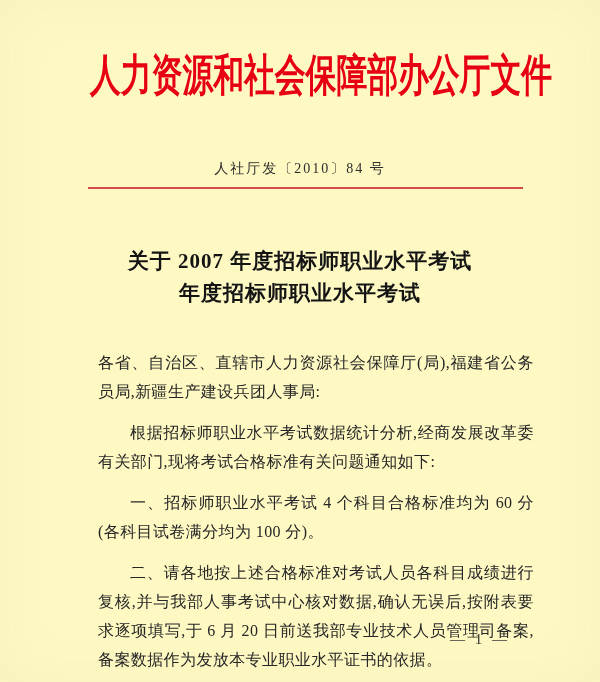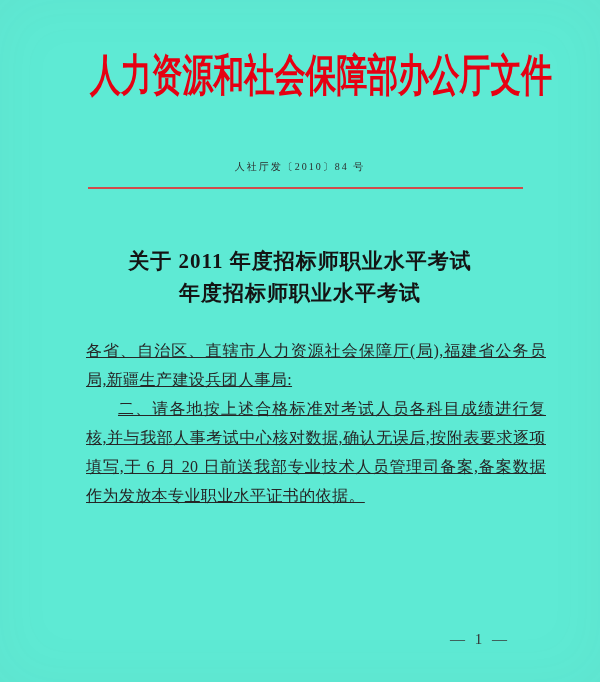--- a/index.html
+++ b/index.html
@@ -5,21 +5,21 @@
   html, body {
     margin: 0;
     padding: 0;
     background: #ffffff;
   }
   .page {
     position: relative;
     width: 600px;
     height: 682px;
     margin: 0;
-    background: #5eead4;
+    background: #fef9c3;
     box-shadow: inset 0 0 60px rgba(120,120,110,0.05);
     font-family: "Liberation Serif", "DejaVu Serif", serif;
     overflow: hidden;
   }
   
   .letterhead {
     position: absolute;
     top: 46px;
     left: 0;
     right: 0;
@@ -32,21 +32,21 @@
     transform-origin: 50% 50%;
     letter-spacing: 0px;
   }
   
   .doc-number {
     position: absolute;
     top: 160px;
     left: 0;
     right: 0;
     text-align: center;
-    font-size: 10px;
+    font-size: 14px;
     color: #2c2c2c;
     letter-spacing: 2px;
   }
   
   .red-divider {
     position: absolute;
     top: 187px;
     left: 88px;
     width: 435px;
     height: 2px;
@@ -73,23 +73,22 @@
     width: 460px;
     font-size: 16px;
     line-height: 29px;
     color: #262626;
     letter-spacing: 0.4px;
     text-align: justify;
     text-justify: inter-character;
     word-break: break-all;
   }
   .body-text p {
-    margin: 0;
+    margin: 12px;
     padding: 0;
-    text-decoration: underline;
   }
   .body-text p.para {
     text-indent: 2em;
   }
   
   .page-number {
     position: absolute;
     top: 631px;
     right: 90px;
     font-size: 15px;
@@ -102,24 +101,26 @@
 
 <div class="page">
 
   <div class="letterhead">人力资源和社会保障部办公厅文件</div>
 
   <div class="doc-number">人社厅发〔2010〕84 号</div>
 
   <div class="red-divider"></div>
 
   <div class="doc-title">
-    <div>关于 2011 年度招标师职业水平考试</div>
+    <div>关于 2007 年度招标师职业水平考试</div>
     <div>年度招标师职业水平考试</div>
   </div>
 
   <div class="body-text">
     <p class="salutation">各省、自治区、直辖市人力资源社会保障厅(局),福建省公务员局,新疆生产建设兵团人事局:</p>
+    <p class="para">根据招标师职业水平考试数据统计分析,经商发展改革委有关部门,现将考试合格标准有关问题通知如下:</p>
+    <p class="para">一、招标师职业水平考试 4 个科目合格标准均为 60 分(各科目试卷满分均为 100 分)。</p>
     <p class="para">二、请各地按上述合格标准对考试人员各科目成绩进行复核,并与我部人事考试中心核对数据,确认无误后,按附表要求逐项填写,于 6 月 20 日前送我部专业技术人员管理司备案,备案数据作为发放本专业职业水平证书的依据。</p>
   </div>
 
   <div class="page-number">— 1 —</div>
 
 </div>
 
 </body></html>

